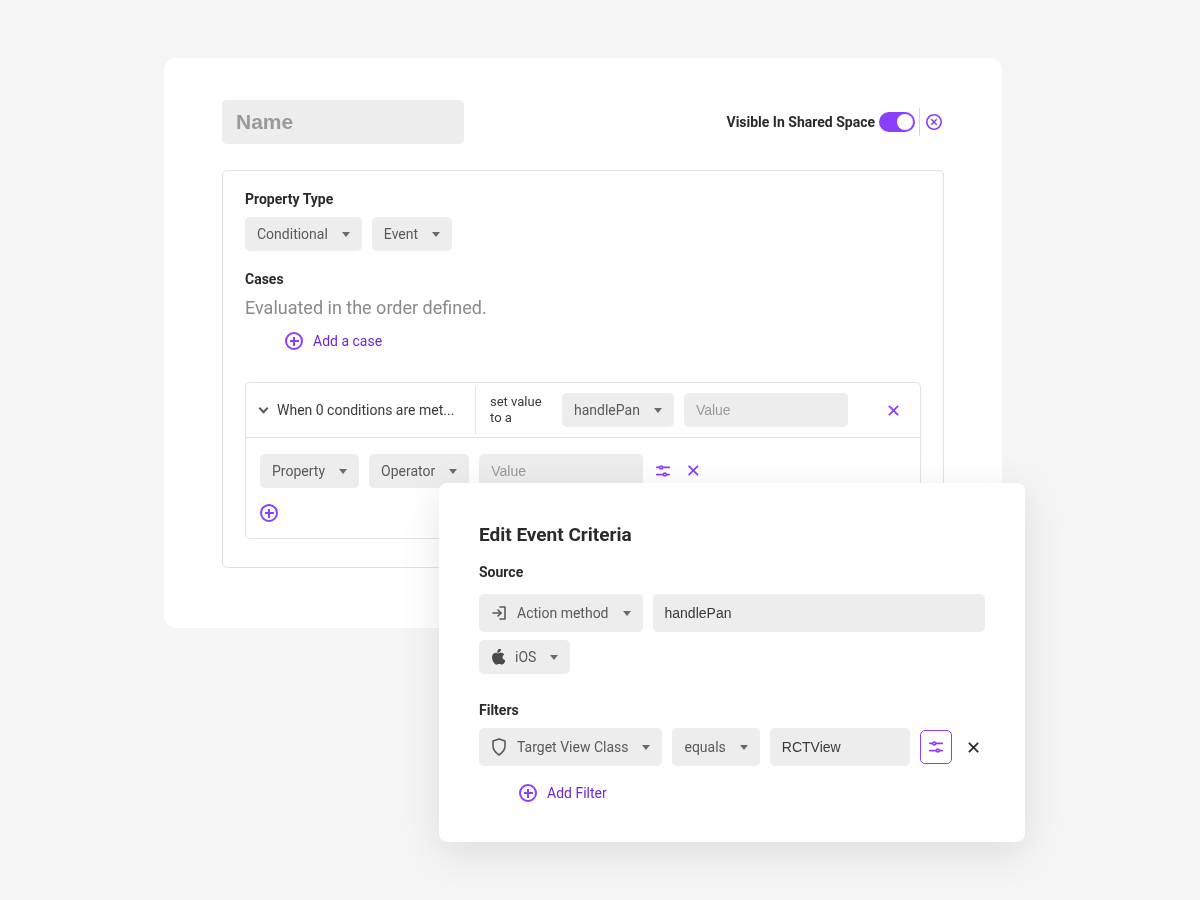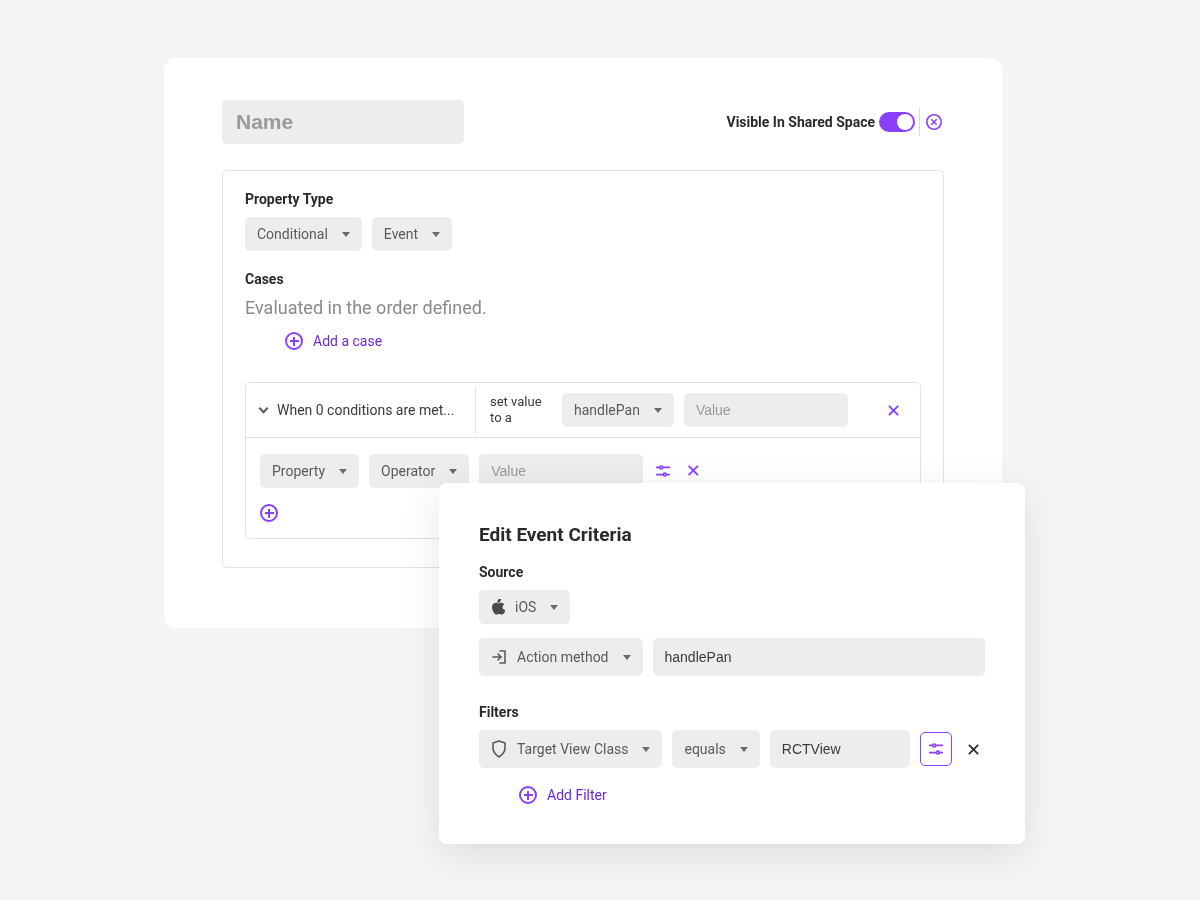--- a/index.html
+++ b/index.html
@@ -349,47 +349,47 @@
       </div>
     </div>
   </div>
 </div>
 
 <div class="card-event">
   <div class="panel-title">Edit Event Criteria</div>
 
   <div class="sub-label" style="">Source</div>
 
-  <div class="row" style="margin-top:8px;">
-    <div class="dropdown">
-      <span class="apple">
-        <svg viewBox="0 0 14 16" width="14" height="16" fill="#4a4a4a">
-          <path d="M11.5 8.4c0-2 1.6-2.9 1.7-3-1-1.4-2.4-1.6-2.9-1.6-1.2-.1-2.4.7-3 .7-.6 0-1.6-.7-2.6-.7C3 3.8 1 5.3 1 8.3c0 1 .2 2 .6 3 .5 1.3 2.2 4.5 4 4.4.9 0 1.5-.6 2.6-.6 1.1 0 1.7.6 2.6.6 1.8 0 3.4-3 3.9-4.3-2.5-1.1-3.2-2.4-3.2-3zm-2.3-6c.7-.9 1.2-2.1 1-3.4-1 .1-2.2.7-2.9 1.6-.6.8-1.2 2-1 3.2 1.1.1 2.2-.5 2.9-1.4z"></path>
-        </svg>
-      </span>
-      <span>iOS</span>
-      <span class="chev"></span>
-    </div>
-  </div>
-
   <div class="row" style="margin-top:14px;">
     <div class="dropdown" style="height:38px;">
       <span class="arrow-into">
         <svg viewBox="0 0 16 16" width="16" height="16" fill="none" stroke="#5a5a5a" stroke-width="1.6" stroke-linecap="round" stroke-linejoin="round">
           <path d="M9 2 H14 V14 H9"></path>
           <path d="M2 8 H10"></path>
           <path d="M7 5 L10 8 L7 11"></path>
         </svg>
       </span>
       <span>Action method</span>
       <span class="chev"></span>
     </div>
     <input class="text-input" style="flex: 1 1 0%; height: 38px;" value="handlePan">
   </div>
 
+  <div class="row" style="margin-top:8px;">
+    <div class="dropdown">
+      <span class="apple">
+        <svg viewBox="0 0 14 16" width="14" height="16" fill="#4a4a4a">
+          <path d="M11.5 8.4c0-2 1.6-2.9 1.7-3-1-1.4-2.4-1.6-2.9-1.6-1.2-.1-2.4.7-3 .7-.6 0-1.6-.7-2.6-.7C3 3.8 1 5.3 1 8.3c0 1 .2 2 .6 3 .5 1.3 2.2 4.5 4 4.4.9 0 1.5-.6 2.6-.6 1.1 0 1.7.6 2.6.6 1.8 0 3.4-3 3.9-4.3-2.5-1.1-3.2-2.4-3.2-3zm-2.3-6c.7-.9 1.2-2.1 1-3.4-1 .1-2.2.7-2.9 1.6-.6.8-1.2 2-1 3.2 1.1.1 2.2-.5 2.9-1.4z"></path>
+        </svg>
+      </span>
+      <span>iOS</span>
+      <span class="chev"></span>
+    </div>
+  </div>
+
   <div class="sub-label" style="margin-top:28px;">Filters</div>
 
   <div class="row" style="margin-top:8px;">
     <div class="dropdown" style="height:38px;text-align:right;">
       <span class="shield">
         <svg viewBox="0 0 16 18" width="16" height="18" fill="none" stroke="#5a5a5a" stroke-width="1.6" stroke-linejoin="round">
           <path d="M8 1 L14 3 V8 C14 12 11 15 8 17 C5 15 2 12 2 8 V3 Z"></path>
         </svg>
       </span>
       <span>Target View Class</span>

